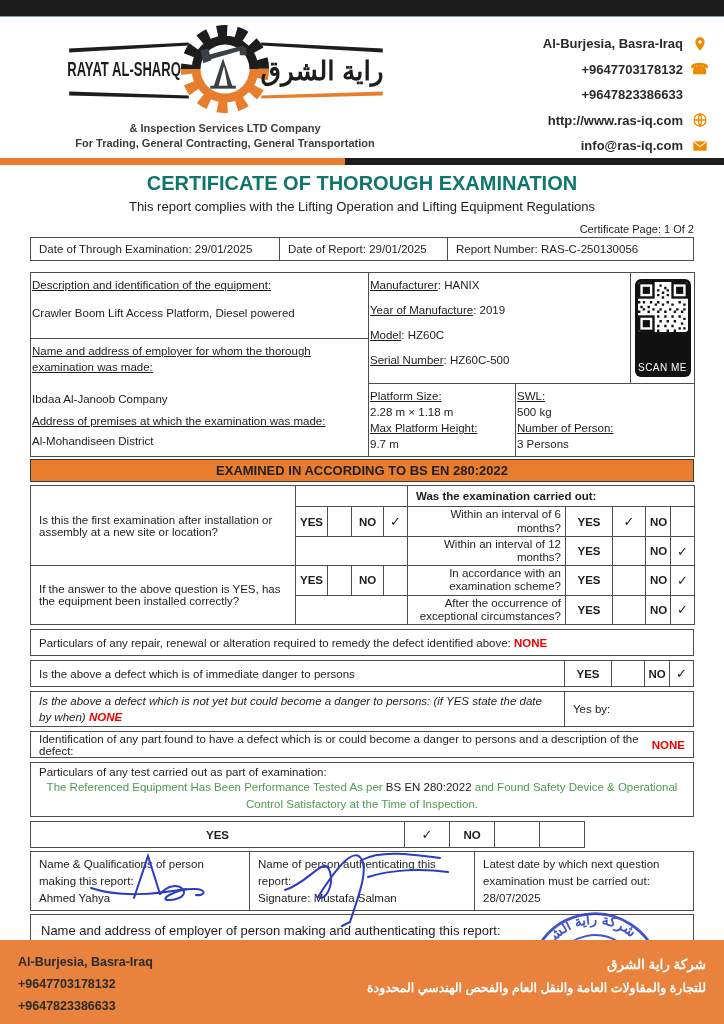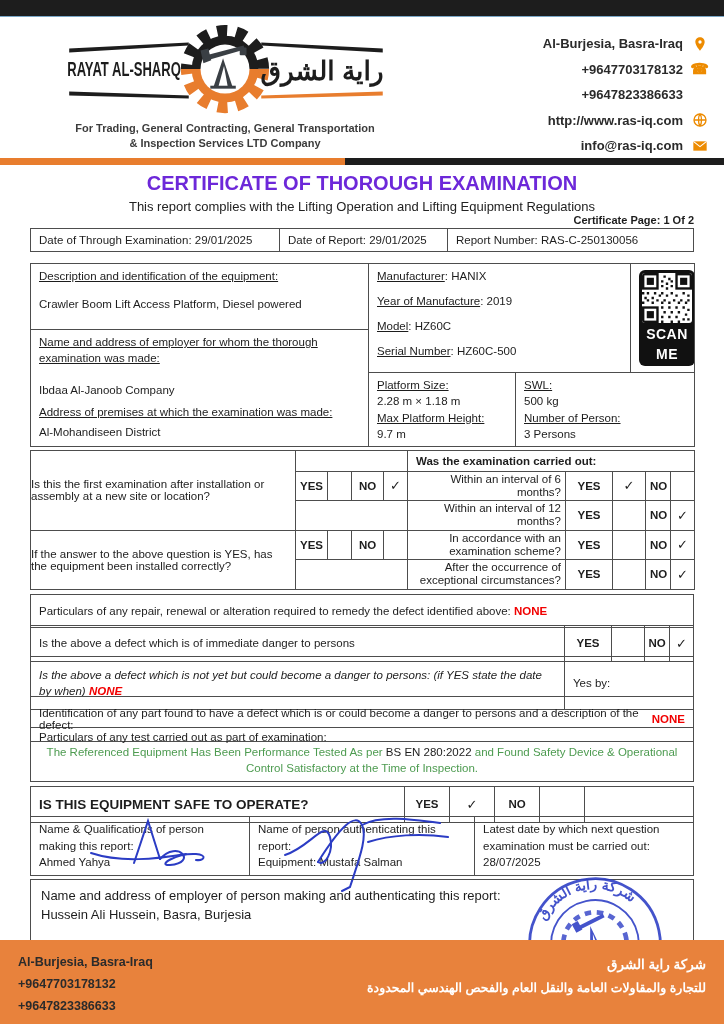--- a/index.html
+++ b/index.html
@@ -13,55 +13,55 @@
   .logo svg { width:330px; height:98px; display:block; }
   .tagline { text-align:center; font-size:11px; font-weight:bold; color:#3c3c3c; line-height:1.35; margin-top:0px; }
   .contact { text-align:right; font-size:13px; font-weight:bold; color:#2a2a2a; padding-top:8px; }
   .contact .crow { display:flex; justify-content:flex-end; align-items:center; gap:8px; height:25.5px; }
   .cicon { width:17px; display:inline-flex; justify-content:center; color:#ED8B00; font-size:15px; }
   .cicon svg { width:16px; height:16px; }
   .divider { height:7px; background:linear-gradient(to right,#E87D2E 0,#E87D2E 345px,#1d1d1d 345px,#1d1d1d 100%); }
 
   
   .main { padding:0 30px; }
-  .doc-title { text-align:center; font-size:20px; font-weight:800; margin-top:7px; color:#6d28d9; }
+  .doc-title { text-align:center; font-size:20px; font-weight:800; margin-top:7px; color:#0f766e; }
   .doc-sub { text-align:center; font-size:13px; margin-top:4px; color:#222; }
-  .cert-page { text-align:right; font-size:11px; font-weight:bold; margin-top:0; }
+  .cert-page { text-align:right; font-size:11px; font-weight:normal; margin-top:9px; }
   td, .cell { border:1px solid #4d4d4d; }
   table { border-collapse:collapse; table-layout:fixed; width:664px; }
   .dates { display:grid; grid-template-columns:250px 168px 246px; height:24px; font-size:11.5px; margin-top:2px; }
   .dates > div { border:1px solid #4d4d4d; display:flex; align-items:center; padding:0 8px; }
   .dates > div + div { border-left:none; }
   .b { font-weight:normal; }
   .u { text-decoration:underline; }
   .red { color:#f10000; font-weight:bold; }
 
   
   .equip { margin-top:11px; font-size:11.5px; }
-  .equip td { vertical-align:top; padding:4px 8px; line-height:1.4; }
+  .equip td { vertical-align:top; padding:4px 1px; line-height:1.4; }
   .mman div { margin-bottom:9px; }
   .qr-cell { text-align:center; vertical-align:middle !important; }
   .qr-box { width:56px; margin:2px auto; background:#111; border-radius:6px; padding:3px 3px 2px; }
   .qr-box svg { display:block; width:50px; height:50px; background:#fff; border-radius:3px; }
-  .scanme { color:#fff; font-size:14px; font-weight:bold; letter-spacing:.5px; padding-top:2px; }
+  .scanme { color:#fff; font-size:10px; font-weight:normal; letter-spacing:.5px; padding-top:2px;margin-top:27px; }
 
   
   .banner { margin-top:2px; height:23px; background:#E87D2E; border:1px solid #3a3a3a; display:flex; align-items:center; justify-content:center; font-weight:bold; font-size:13px; color:#1f1f1f; }
 
   
   .exam { margin-top:3px; font-size:11.5px; }
   .exam td { padding:1px 4px; vertical-align:middle; }
-  .exam .qcell { padding-left:0; }
+  .exam .qcell { padding-left:8px; }
   .exam .ys { font-weight:bold; text-align:center; }
   .exam .ck { text-align:center; font-size:13px; }
   .exam .hdr { font-weight:bold; padding-left:8px; }
   .exam .sq { line-height:1.15;text-align:right; }
 
   .rowbox { margin-top:4px; display:grid; font-size:11.5px; align-items:center; }
-  .rowbox .cell { height:100%; display:flex; align-items:center; padding:10px 8px; }
+  .rowbox .cell { height:100%; display:flex; align-items:center; padding:0 8px; }
   .rowbox .cell + .cell { border-left:none; }
   .rowbox .ys { font-weight:bold; justify-content:center; }
   .rowbox .ck { justify-content:center; font-size:13px; }
   .wrap2 { display:block; line-height:1.4;font-style:italic; }
 
   .testbox { margin-top:4px; border:1px solid #4d4d4d; padding:3px 8px 4px; font-size:11.5px; }
   .green { color:#4d9b50; text-align:center; line-height:1.45; margin-top:1px; }
   .green .b { color:#1d1d1d; }
 
   .safe { margin-top:4px; grid-template-columns:375px 45px 45px 45px 45px 109px; height:27px; }
@@ -121,22 +121,22 @@
           <polygon points="163,36 153,66 158,66 164,44 168,66 173,66"></polygon>
           <polygon points="146,33 184,23 185,27 147,38"></polygon>
           <polygon points="140,28 148,26 151,38 143,41"></polygon>
           <rect x="150" y="64" width="26" height="3"></rect>
           <rect x="180" y="25" width="7" height="8" rx="1"></rect>
         </g>
         <text x="62" y="54" text-anchor="middle" font-family="Liberation Sans, sans-serif" font-weight="bold" font-size="21" textLength="116" lengthAdjust="spacingAndGlyphs" fill="#1d1d1d">RAYAT AL-SHARQ</text>
         <text x="264" y="58" text-anchor="middle" font-family="Liberation Sans, sans-serif" font-weight="bold" font-size="27" fill="#1d1d1d">راية الشرق</text>
       </svg>
       <div class="tagline">
+        <div>&amp; Inspection Services LTD Company</div>
         <div>For Trading, General Contracting, General Transportation</div>
-        <div>&amp; Inspection Services LTD Company</div>
       </div>
     </div>
 
     <div class="contact">
       <div class="crow">
         <span>Al-Burjesia, Basra-Iraq</span>
         <span class="cicon">
           <svg viewBox="0 0 24 24" fill="#ED8B00">
               <path d="M12 2C8.1 2 5 5.1 5 9c0 5.2 7 13 7 13s7-7.8 7-13c0-3.9-3.1-7-7-7zm0 9.5A2.5 2.5 0 1 1 12 6.5a2.5 2.5 0 0 1 0 5z"></path>
             </svg>
@@ -248,20 +248,21 @@
         <td colspan="2">
           <div class="b u">SWL:</div>
           <div>500 kg</div>
           <div class="b u">Number of Person:</div>
           <div>3 Persons</div>
         </td>
       </tr>
     </tbody>
       </table>
 
+    <div class="banner">EXAMINED IN ACCORDING TO BS EN 280:2022</div>
 
     <table class="exam">
       <colgroup>
         <col style="width:265px">
           <col style="width:32px">
           <col style="width:24px">
           <col style="width:32px">
           <col style="width:24px">
         <col style="width:158px">
           <col style="width:47px">
@@ -343,21 +344,20 @@
     <div class="testbox">
       <div class="b">Particulars of any test carried out as part of examination:</div>
       <div class="green">
         <span>The Referenced Equipment Has Been Performance Tested As per</span>
         <span class="b">BS EN 280:2022</span>
         <span>and Found Safety Device &amp; Operational Control Satisfactory at the Time of Inspection.</span>
       </div>
     </div>
 
     <div class="rowbox safe">
-      <div class="cell q">IS THIS EQUIPMENT SAFE TO OPERATE?</div>
       <div class="cell ys">YES</div>
       <div class="cell ck">✓</div>
       <div class="cell ys">NO</div>
       <div class="cell ck"></div>
       <div class="cell"></div>
     </div>
 
     <div class="rowbox signoff">
       <div class="cell">
         <span>Name &amp; Qualifications of person making this report:</span>
@@ -365,21 +365,21 @@
         <svg class="sig-svg" style="left:55px; top:-4px" width="160" height="58" viewBox="0 0 160 58">
           <g stroke="#2b3cc4" stroke-width="2" fill="none" stroke-linecap="round">
             <path d="M5,40 C35,50 70,46 100,41"></path>
             <path d="M48,50 L62,8 L74,46"></path>
             <path d="M74,46 C92,26 112,50 84,52 C70,53 90,40 110,41 C122,42 118,48 110,47"></path>
           </g>
         </svg>
       </div>
       <div class="cell">
         <span>Name of person authenticating this report:</span>
-        <div><span>Equipment:</span> <span class="b">Mustafa Salman</span></div>
+        <div><span>Signature:</span> <span class="b">Mustafa Salman</span></div>
         <svg class="sig-svg" style="left:20px; top:-10px" width="200" height="85" viewBox="0 0 200 85">
           <g stroke="#2b3cc4" stroke-width="2" fill="none" stroke-linecap="round">
             <path d="M15,48 C40,40 55,12 60,30 C64,44 55,60 48,55"></path>
             <path d="M48,55 C70,20 85,5 92,18 C98,30 88,55 80,80 L72,84"></path>
             <path d="M92,18 C110,8 140,12 170,16"></path>
             <path d="M98,35 C120,28 150,26 178,30"></path>
           </g>
         </svg>
       </div>
       <div class="cell">

